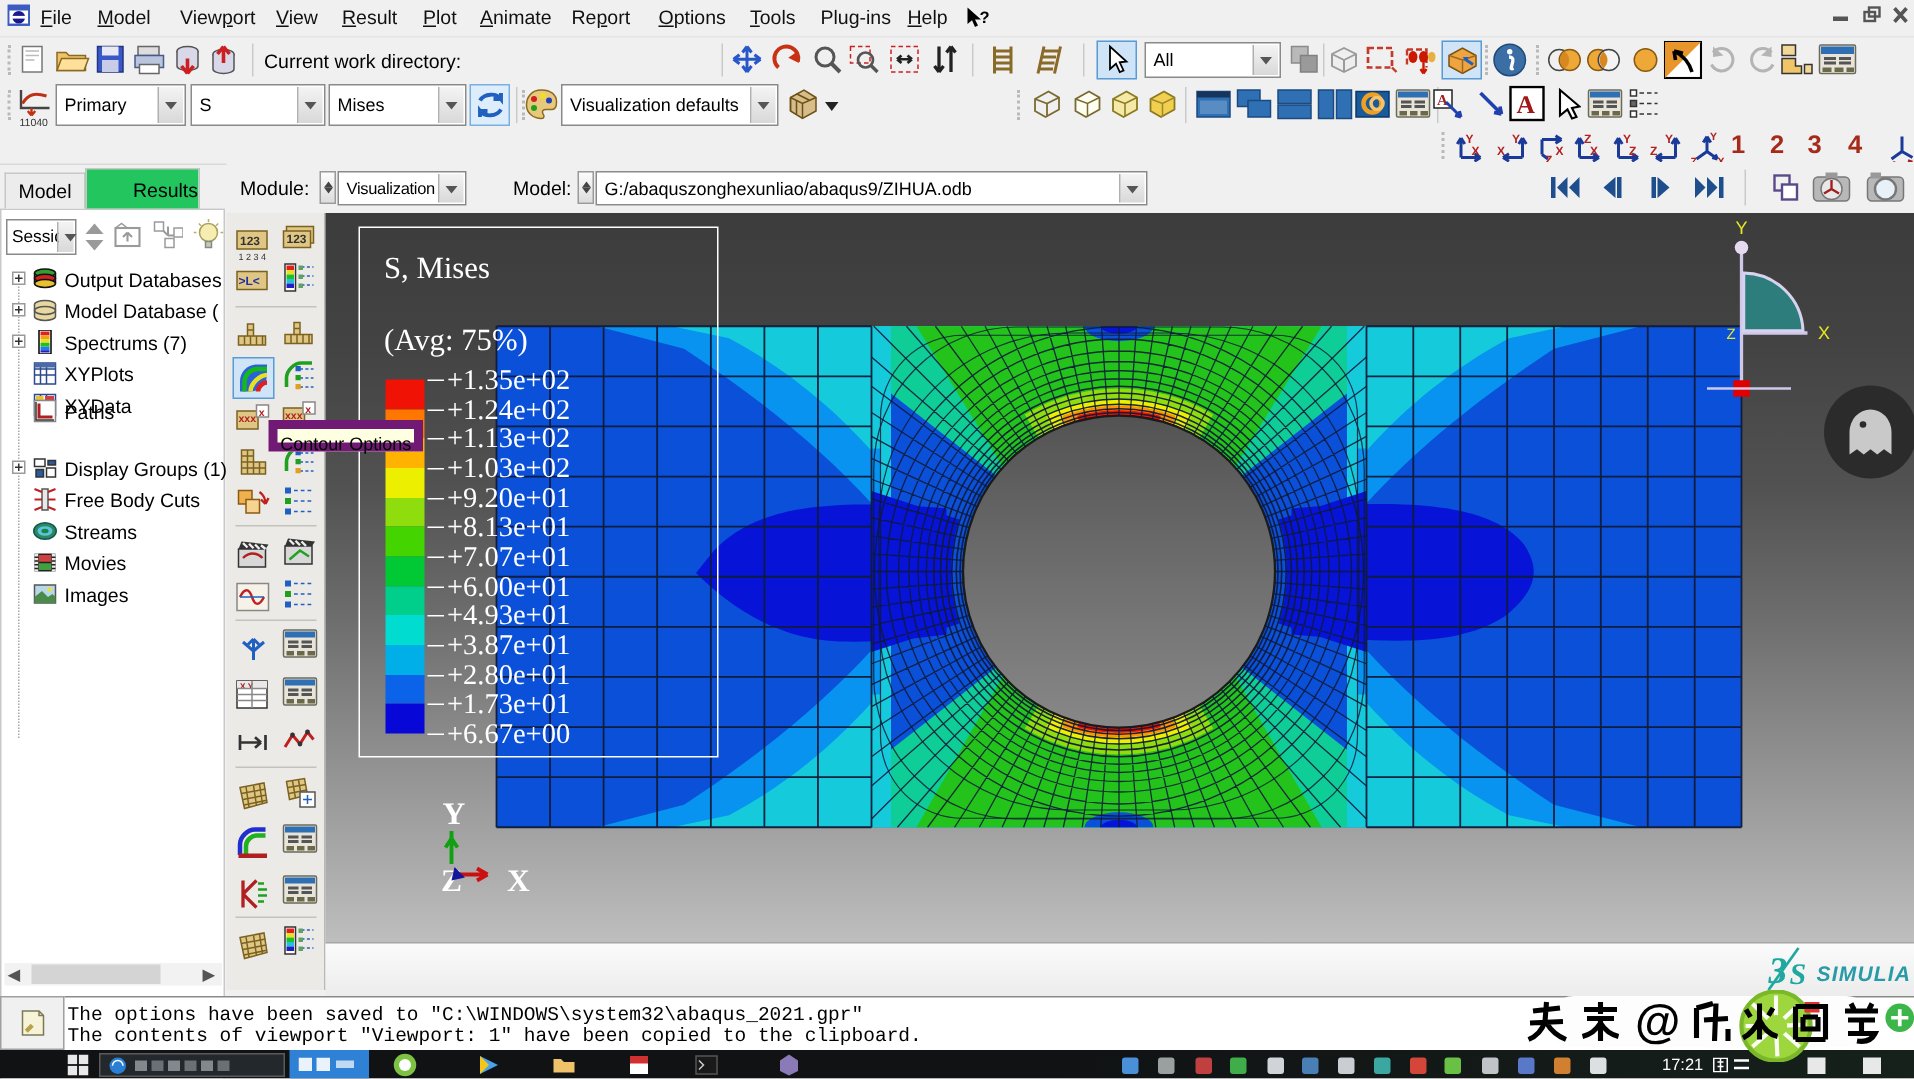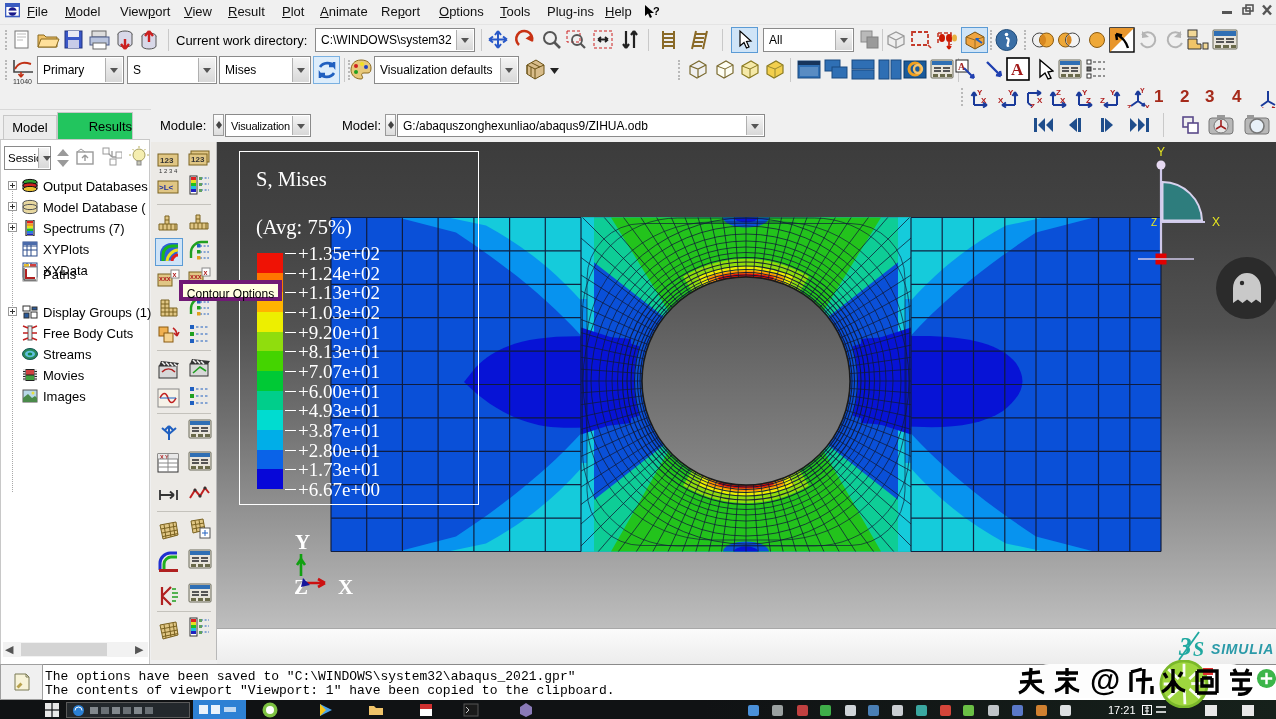--- a/index.html
+++ b/index.html
@@ -49,21 +49,21 @@
 .sw { position:absolute; left:17px; width:26px; height:19.67px; }
 .tick { position:absolute; left:45px; width:11px; height:1px; background:#fff; }
 .lv { position:absolute; left:58px; font-size:19px; white-space:nowrap; }
 
 #msg { position:absolute; left:0; top:664px; width:1276px; height:36px; background:#fff; border-top:1px solid #8a8a8a; }
 #msggut { position:absolute; left:0; top:664px; width:43px; height:36px; background:#f0f0f0; border:1px solid #a0a0a0; }
 #msg pre { position:absolute; left:45px; top:5px; font-family:"Liberation Mono",monospace; font-size:13px; line-height:14px; color:#000; }
 
 #taskbar { position:absolute; left:0; top:700px; width:1276px; height:19px; background:linear-gradient(90deg,#101214 55%,#16211b); }
 
-#tooltip { position:absolute; left:179px; top:280px; width:103px; height:21px; background:#ffffe1; border:4px solid #701a75; font-size:12px; color:#000; text-align:center; padding-top:3px; z-index:60; }
+#tooltip { position:absolute; left:179px; top:280px; width:103px; height:21px; background:#ffffe1; border:6px solid #701a75; font-size:12px; color:#000; text-align:center; padding-top:3px; z-index:60; }
 </style>
 </head>
 <body>
 <div id="page">
 
 <div id="menubar">
   <svg class="abs" style="left:5px;top:3px" width="15" height="15" viewBox="0 0 15 15">
         <rect x="0.5" y="0.5" width="14" height="13" fill="#fff" stroke="#3a5bc0" stroke-width="1.6"></rect>
         <rect x="1" y="1" width="13" height="3" fill="#3a5bc0"></rect>
         <circle cx="7.5" cy="8.5" r="4.2" fill="#1a1a8c"></circle>
@@ -119,24 +119,20 @@
         <path d="M3 6 L3 16 A7 3 0 0 0 17 16 L17 6" fill="#d8d8e8" stroke="#555"></path>
         <path d="M10 11 L10 21 M10 21 L6 16 M10 21 L14 16" stroke="#cc2020" stroke-width="2.4" fill="none"></path>
       </svg>
 <svg class="abs" style="left:139px;top:3px" width="22" height="24" viewBox="0 0 22 24">
         <ellipse cx="10" cy="8" rx="7" ry="3" fill="#d8d8e8" stroke="#555"></ellipse>
         <path d="M3 8 L3 18 A7 3 0 0 0 17 18 L17 8" fill="#d8d8e8" stroke="#555"></path>
         <path d="M10 14 L10 3 M10 3 L6 8 M10 3 L14 8" stroke="#cc2020" stroke-width="2.4" fill="none"></path>
       </svg>
 <div class="vsep" style="left:168px;top:4px;height:22px"></div>
   <span class="abs" style="left:176px;top:8px;font-size:13px">Current work directory:</span>
-  <div class="combo" style="left:315px;top:3px;width:160px;height:24px">
-        <span class="tx">C:\WINDOWS\system32</span>
-        <span class="ar"></span>
-      </div>
   <div class="vsep" style="left:481px;top:4px;height:22px"></div>
 <svg class="abs" style="left:487px;top:4px" width="24" height="22" viewBox="0 0 24 22">
         <path d="M11 2 L11 19 M11 2 L8 6 M11 2 L14 6 M11 19 L8 15 M11 19 L14 15 M2 10.5 L20 10.5 M2 10.5 L6 7.5 M2 10.5 L6 13.5 M20 10.5 L16 7.5 M20 10.5 L16 13.5" stroke="#2858c8" stroke-width="2" fill="none"></path>
       </svg>
 <svg class="abs" style="left:514px;top:4px" width="24" height="22" viewBox="0 0 24 22">
         <path d="M5 16 A8 8 0 1 1 18 12" stroke="#c83214" stroke-width="2.6" fill="none"></path>
         <path d="M18 5 L18.6 13 L11.5 9.5 Z" fill="#c83214"></path>
       </svg>
 <svg class="abs" style="left:541px;top:4px" width="22" height="22" viewBox="0 0 22 22">
         <circle cx="9" cy="9" r="6" fill="none" stroke="#555" stroke-width="2"></circle>

